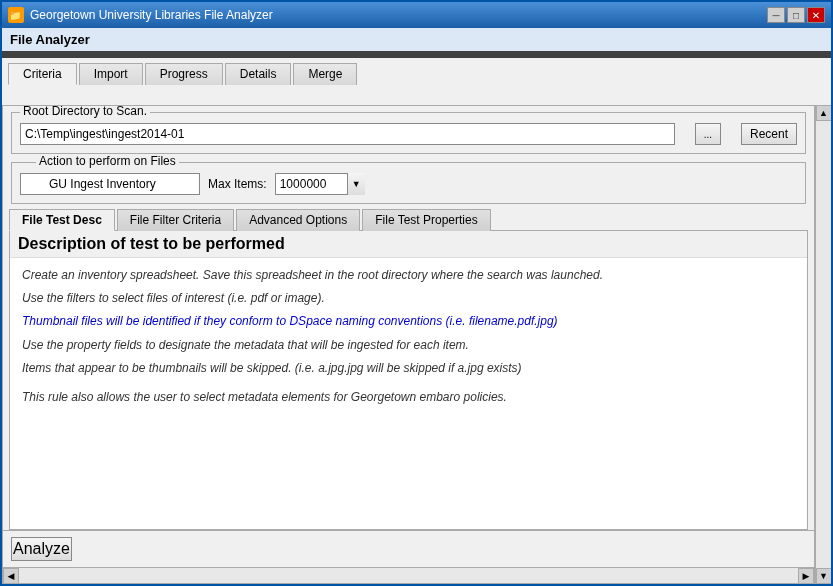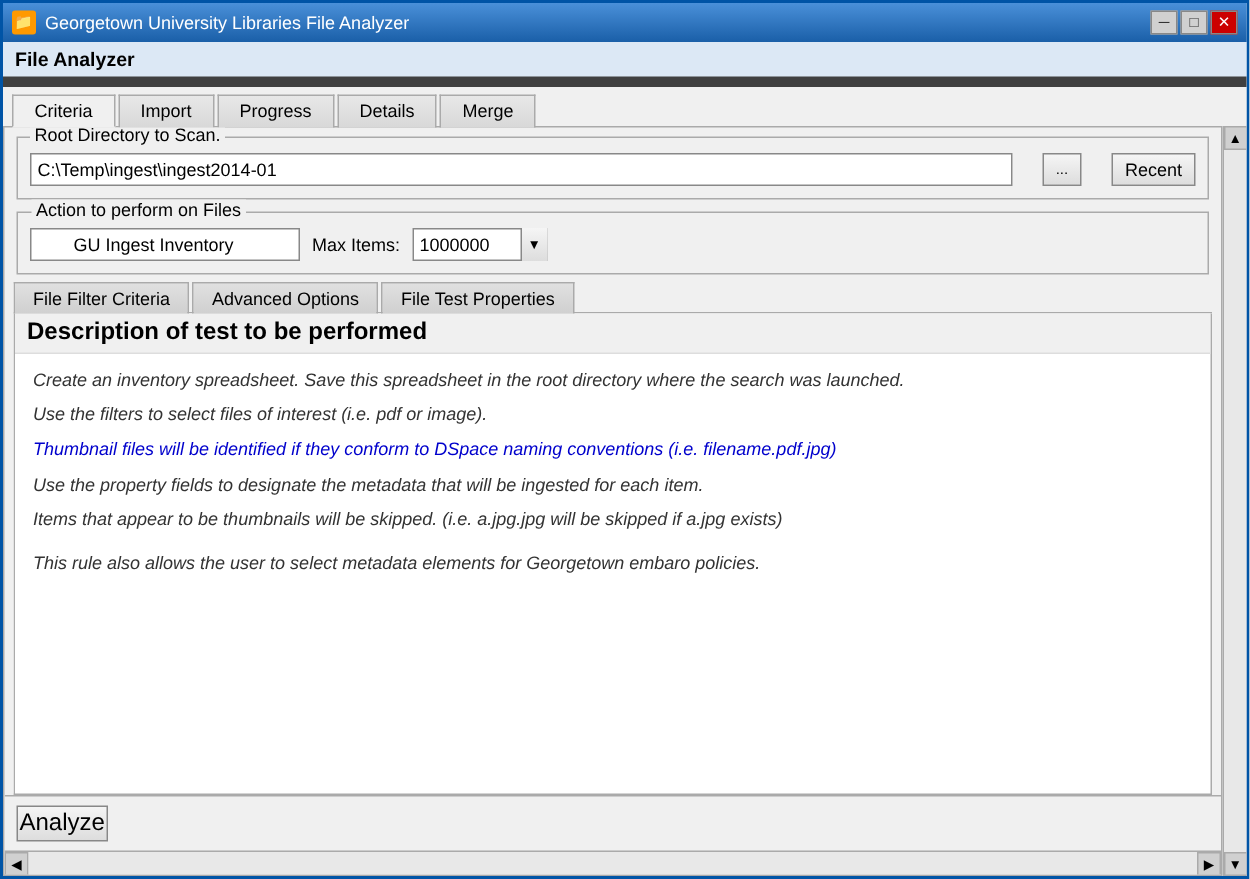--- a/index.html
+++ b/index.html
@@ -262,20 +262,21 @@
     }
     .scrollbar-h-track {
       flex: 1;
       height: 100%;
       background: #e8e8e8;
     }
     .main-layout {
       flex: 1;
       display: flex;
       overflow: hidden;
+      margin-top: 21px;
     }
     .main-body {
       flex: 1;
       display: flex;
       flex-direction: column;
       overflow: hidden;
     }
     .tabs-and-content {
       flex: 1;
       display: flex;
@@ -355,37 +356,38 @@
         <div style="margin: 6px 8px 4px 8px; border: 1px solid #aaa; padding: 4px 8px 8px 8px; position: relative; background: #f0f0f0;">
           <span style="position:absolute; top:-9px; left:8px; background:#f0f0f0; padding:0 3px; font-size:12px; font-weight:normal;">Root Directory to Scan.</span>
           <div class="path-row">
             <input type="text" class="path-input" value="C:\Temp\ingest\ingest2014-01" style="">
             <button class="browse-btn">...</button>
             <button class="recent-btn">Recent</button>
           </div>
         </div>
 
         <div style="margin: 4px 8px 4px 8px; border: 1px solid #aaa; padding: 4px 8px 8px 8px; position: relative; background: #f0f0f0;">
-          <span style="position:absolute; top:-9px; left:9px; background:#f0f0f0; padding:0 3px; font-size:12px;">Action to perform on Files</span>
+          <span style="position:absolute; top:-9px; left:24px; background:#f0f0f0; padding:0 3px; font-size:12px;">Action to perform on Files</span>
           <div class="action-row">
             <div class="select-wrapper">
               <select class="select-field" style="width:180px;padding-left:28px;">
                 <option>GU Ingest Inventory</option>
               </select>
             </div>
             <span class="max-items-label">Max Items:</span>
             <div class="max-items-input-wrapper">
               <input type="text" class="max-items-input" value="1000000" style="">
               <div class="max-items-arrow">▼</div>
             </div>
           </div>
         </div>
 
         <div class="tabs-and-content" style="flex: 1; overflow: hidden;">
           <div class="tabs-row">
+            <div class="tab active">File Test Desc</div>
             <div class="tab">File Filter Criteria</div>
             <div class="tab">Advanced Options</div>
             <div class="tab">File Test Properties</div>
           </div>
           <div class="tab-content" style="flex:1; overflow: hidden;">
             <div class="desc-header">Description of test to be performed</div>
             <div class="desc-body">
               <p>Create an inventory spreadsheet.  Save this spreadsheet in the root directory where the search was launched.</p>
               <p>Use the filters to select files of interest (i.e. pdf or image).</p>
               <p class="blue-text">Thumbnail files will be identified if they conform to DSpace naming conventions (i.e. filename.pdf.jpg)</p>

